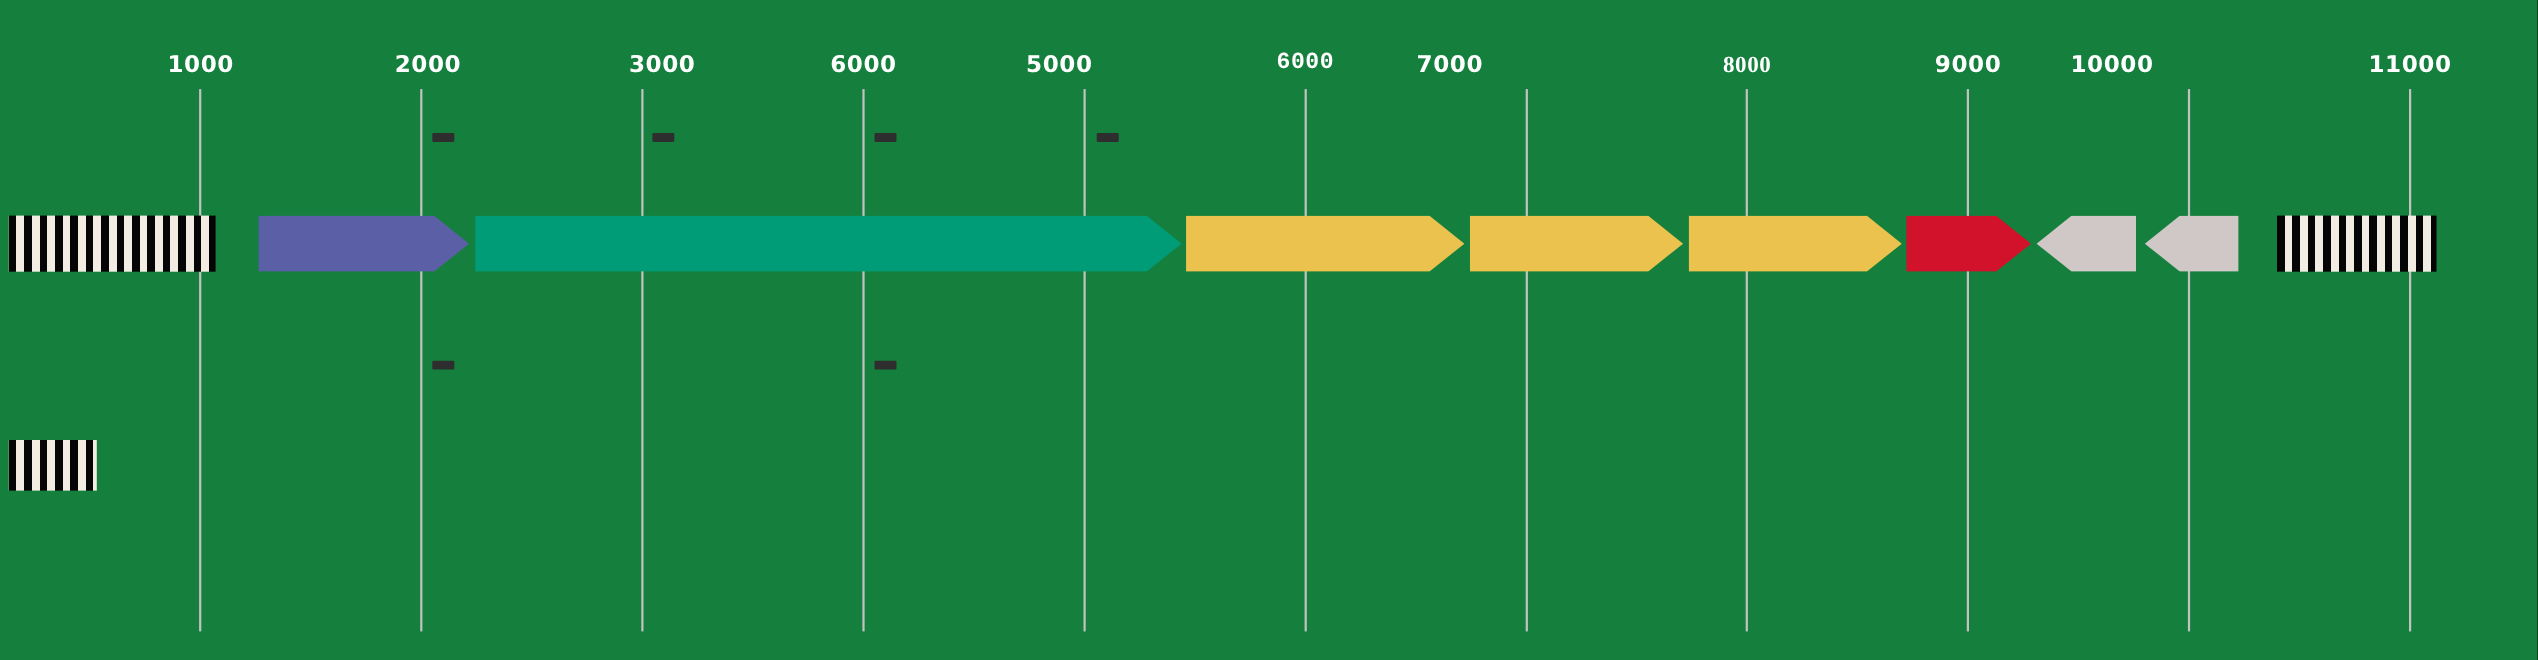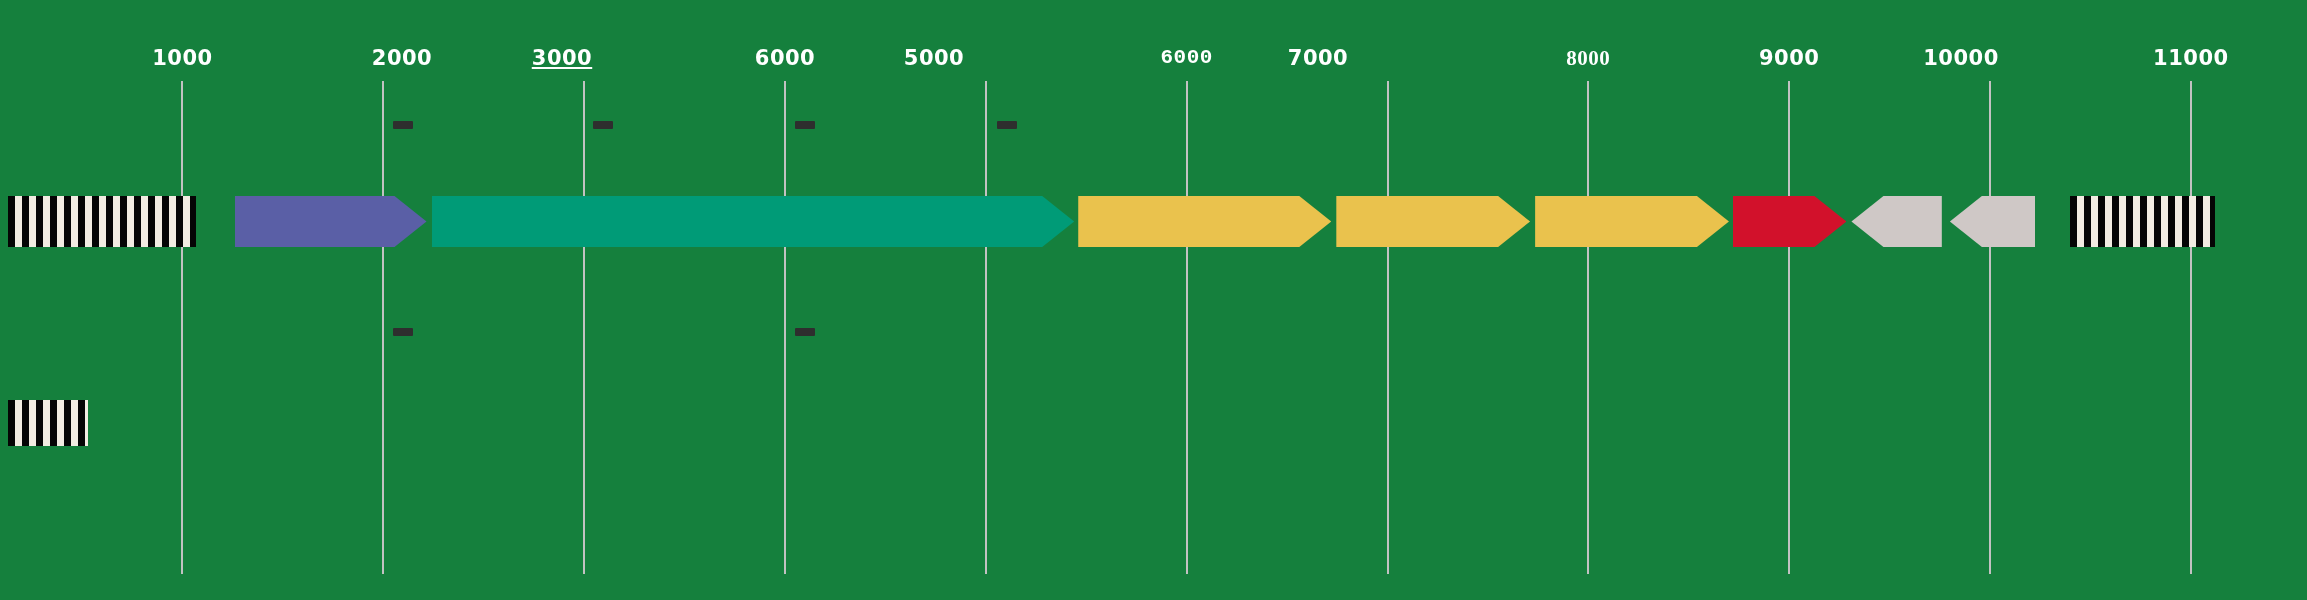--- a/index.html
+++ b/index.html
@@ -51,37 +51,37 @@
   }
 </style>
 </head>
 <body>
 
 <div class="figure">
   <div id="axis">
       <div class="gridline" style="left: 181.498px; background: rgb(194, 194, 194);"></div>
       <div class="tick-label" style="left: 182.498px; color: rgb(255, 255, 255);">1000</div>
       <div class="gridline" style="left: 382.336px; background: rgb(194, 194, 194);"></div>
-      <div class="tick-label" style="left: 402px; color: rgb(255, 255, 255);">2000</div>
+      <div class="tick-label" style="left: 389px; color: rgb(255, 255, 255);">2000</div>
       <div class="gridline" style="left: 583.174px; background: rgb(194, 194, 194);"></div>
-      <div class="tick-label" style="left: 562px; color: rgb(255, 255, 255); text-decoration: underline;">3000</div>
+      <div class="tick-label" style="left: 602px; color: rgb(255, 255, 255);">3000</div>
       <div class="gridline" style="left: 784.012px; background: rgb(194, 194, 194);"></div>
       <div class="tick-label" style="left: 785.012px; color: rgb(255, 255, 255);">6000</div>
       <div class="gridline" style="left: 984.85px; background: rgb(194, 194, 194);"></div>
-      <div class="tick-label" style="left: 934px; color: rgb(255, 255, 255);">5000</div>
+      <div class="tick-label" style="left: 963px; color: rgb(255, 255, 255);">5000</div>
       <div class="gridline" style="left: 1185.69px; background: rgb(194, 194, 194);"></div>
       <div class="tick-label" style="left: 1186.69px; color: rgb(255, 255, 255); font-family: Liberation Mono, monospace;">6000</div>
       <div class="gridline" style="left: 1386.53px; background: rgb(194, 194, 194);"></div>
       <div class="tick-label" style="left: 1318px; color: rgb(255, 255, 255);">7000</div>
       <div class="gridline" style="left: 1587.36px; background: rgb(194, 194, 194);"></div>
       <div class="tick-label" style="left: 1588.36px; color: rgb(255, 255, 255); font-family: Liberation Serif, serif;">8000</div>
       <div class="gridline" style="left: 1788.2px; background: rgb(194, 194, 194);"></div>
       <div class="tick-label" style="left: 1789.2px; color: rgb(255, 255, 255);">9000</div>
       <div class="gridline" style="left: 1989.04px; background: rgb(194, 194, 194);"></div>
-      <div class="tick-label" style="left: 1961px; color: rgb(255, 255, 255);">10000</div>
+      <div class="tick-label" style="left: 1920px; color: rgb(255, 255, 255);">10000</div>
       <div class="gridline" style="left: 2189.88px; background: rgb(194, 194, 194);"></div>
       <div class="tick-label" style="left: 2190.88px; color: rgb(255, 255, 255);">11000</div>
     </div>
   <div id="tracks">
       <div class="feature hatched" style="left: 7.76894px; top: 196px; width: 187.784px; height: 51px;"></div>
       <div class="feature" style="left: 234.716px; top: 196px; width: 191.8px; height: 51px; background: rgb(90, 95, 166); clip-path: polygon(0px 0px, 159.8px 0px, 100% 50%, 159.8px 100%, 0px 100%);"></div>
       <div class="feature" style="left: 431.537px; top: 196px; width: 642.682px; height: 51px; background: rgb(0, 155, 119); clip-path: polygon(0px 0px, 610.682px 0px, 100% 50%, 610.682px 100%, 0px 100%);"></div>
       <div class="feature" style="left: 1078.24px; top: 196px; width: 253.056px; height: 51px; background: rgb(234, 194, 77); clip-path: polygon(0px 0px, 221.056px 0px, 100% 50%, 221.056px 100%, 0px 100%);"></div>
       <div class="feature" style="left: 1336.31px; top: 196px; width: 193.809px; height: 51px; background: rgb(234, 194, 77); clip-path: polygon(0px 0px, 161.809px 0px, 100% 50%, 161.809px 100%, 0px 100%);"></div>
       <div class="feature" style="left: 1535.14px; top: 196px; width: 193.809px; height: 51px; background: rgb(234, 194, 77); clip-path: polygon(0px 0px, 161.809px 0px, 100% 50%, 161.809px 100%, 0px 100%);"></div>

